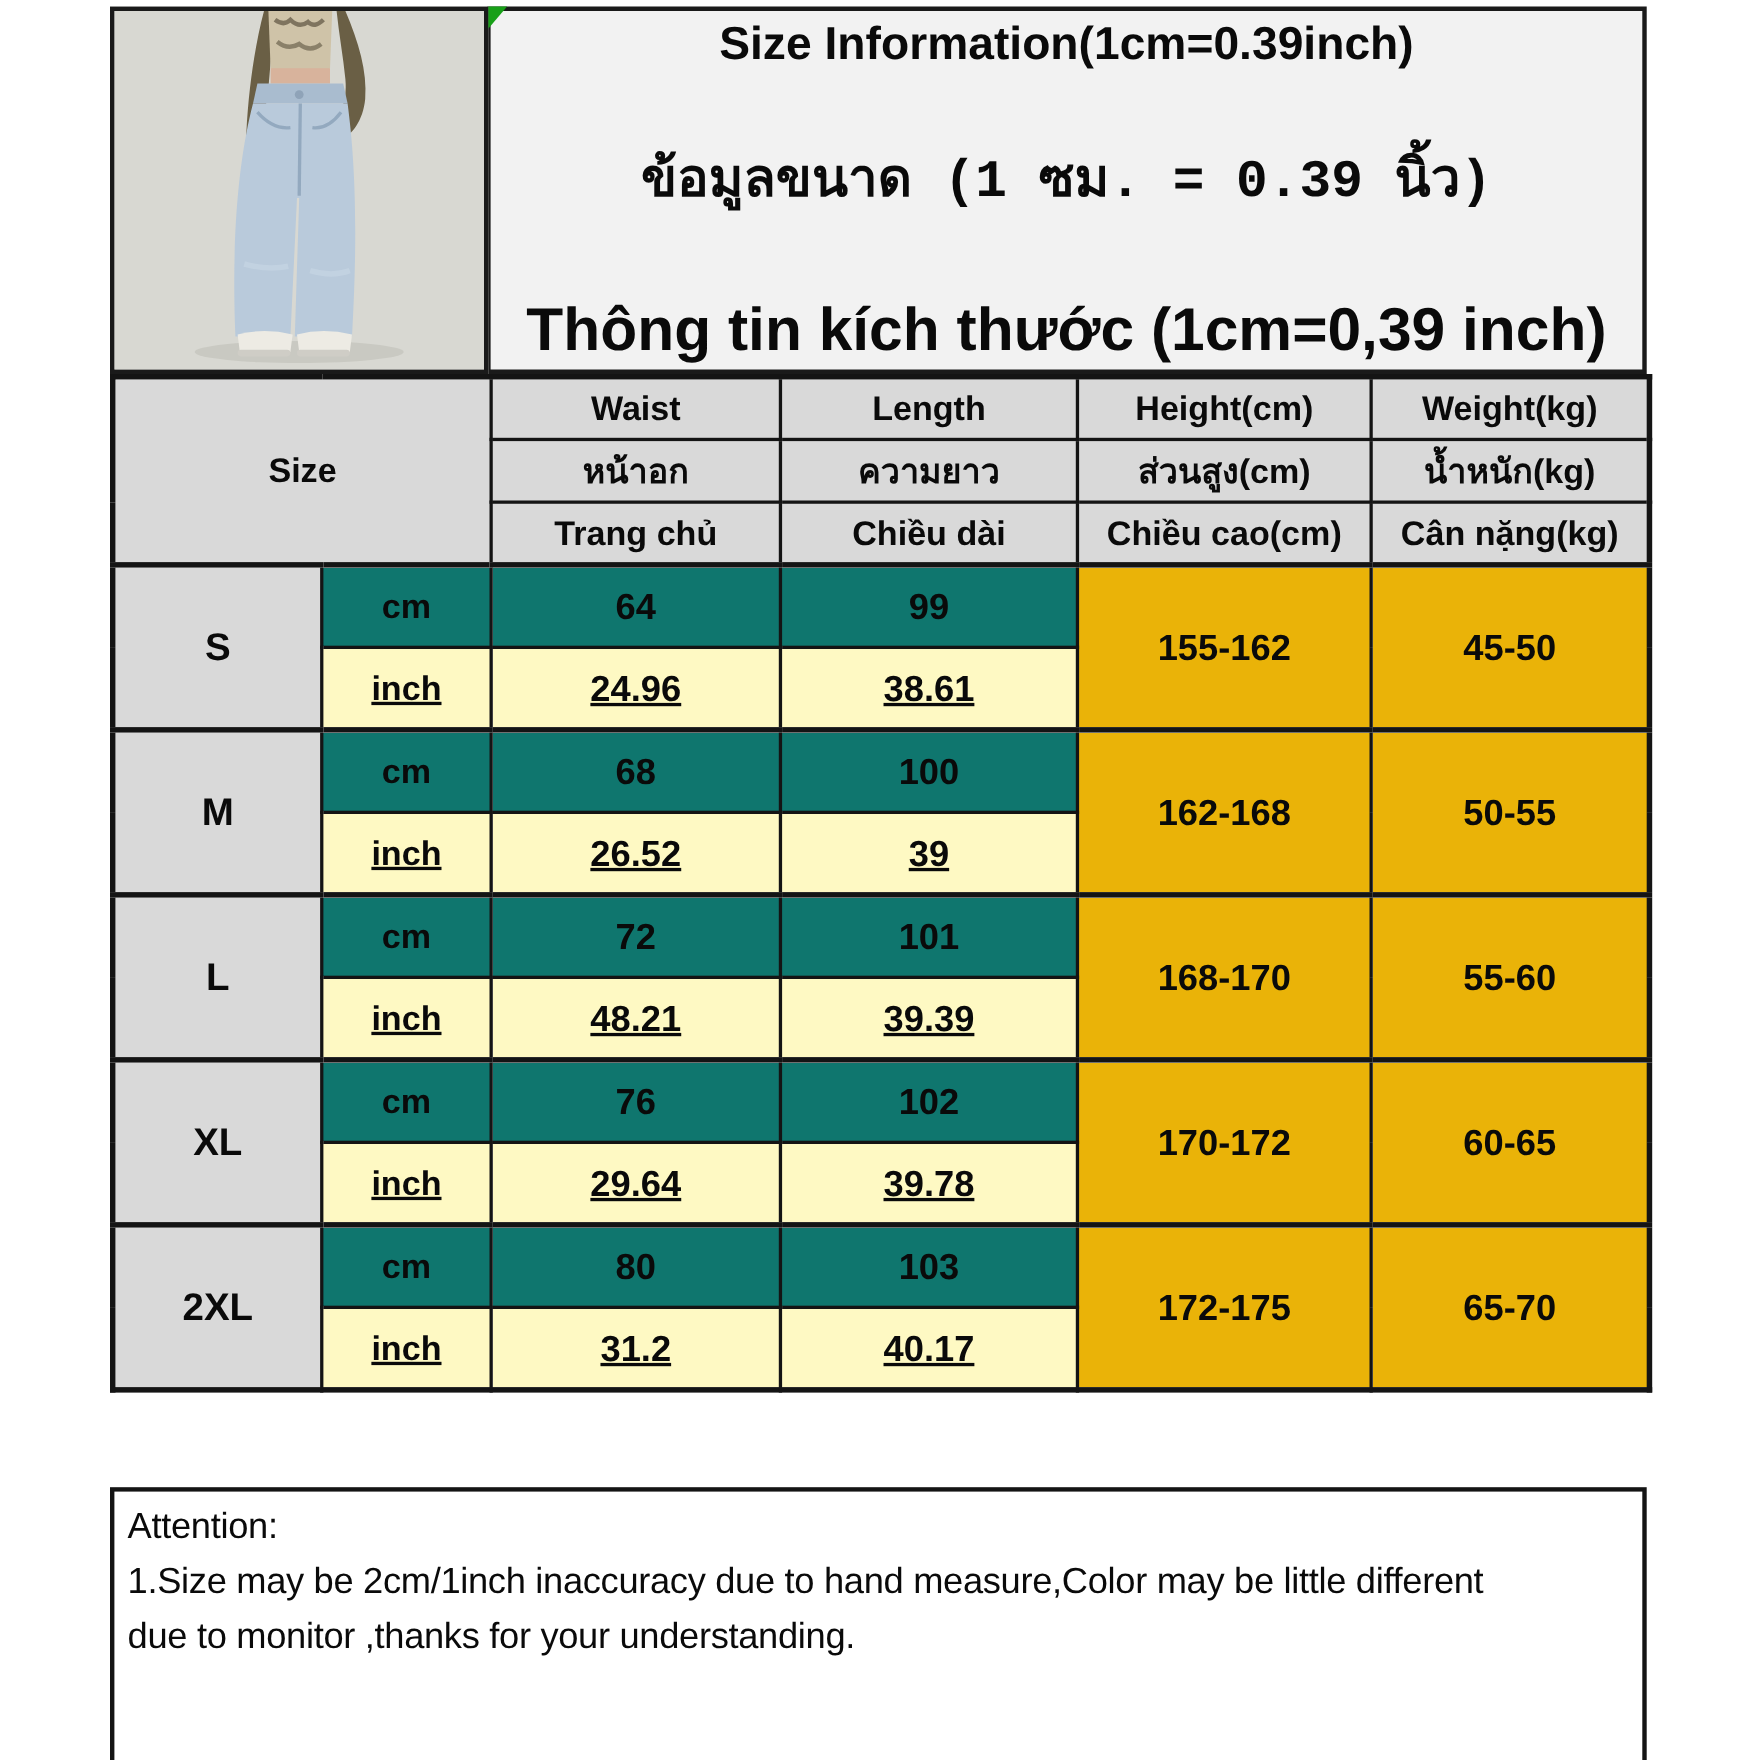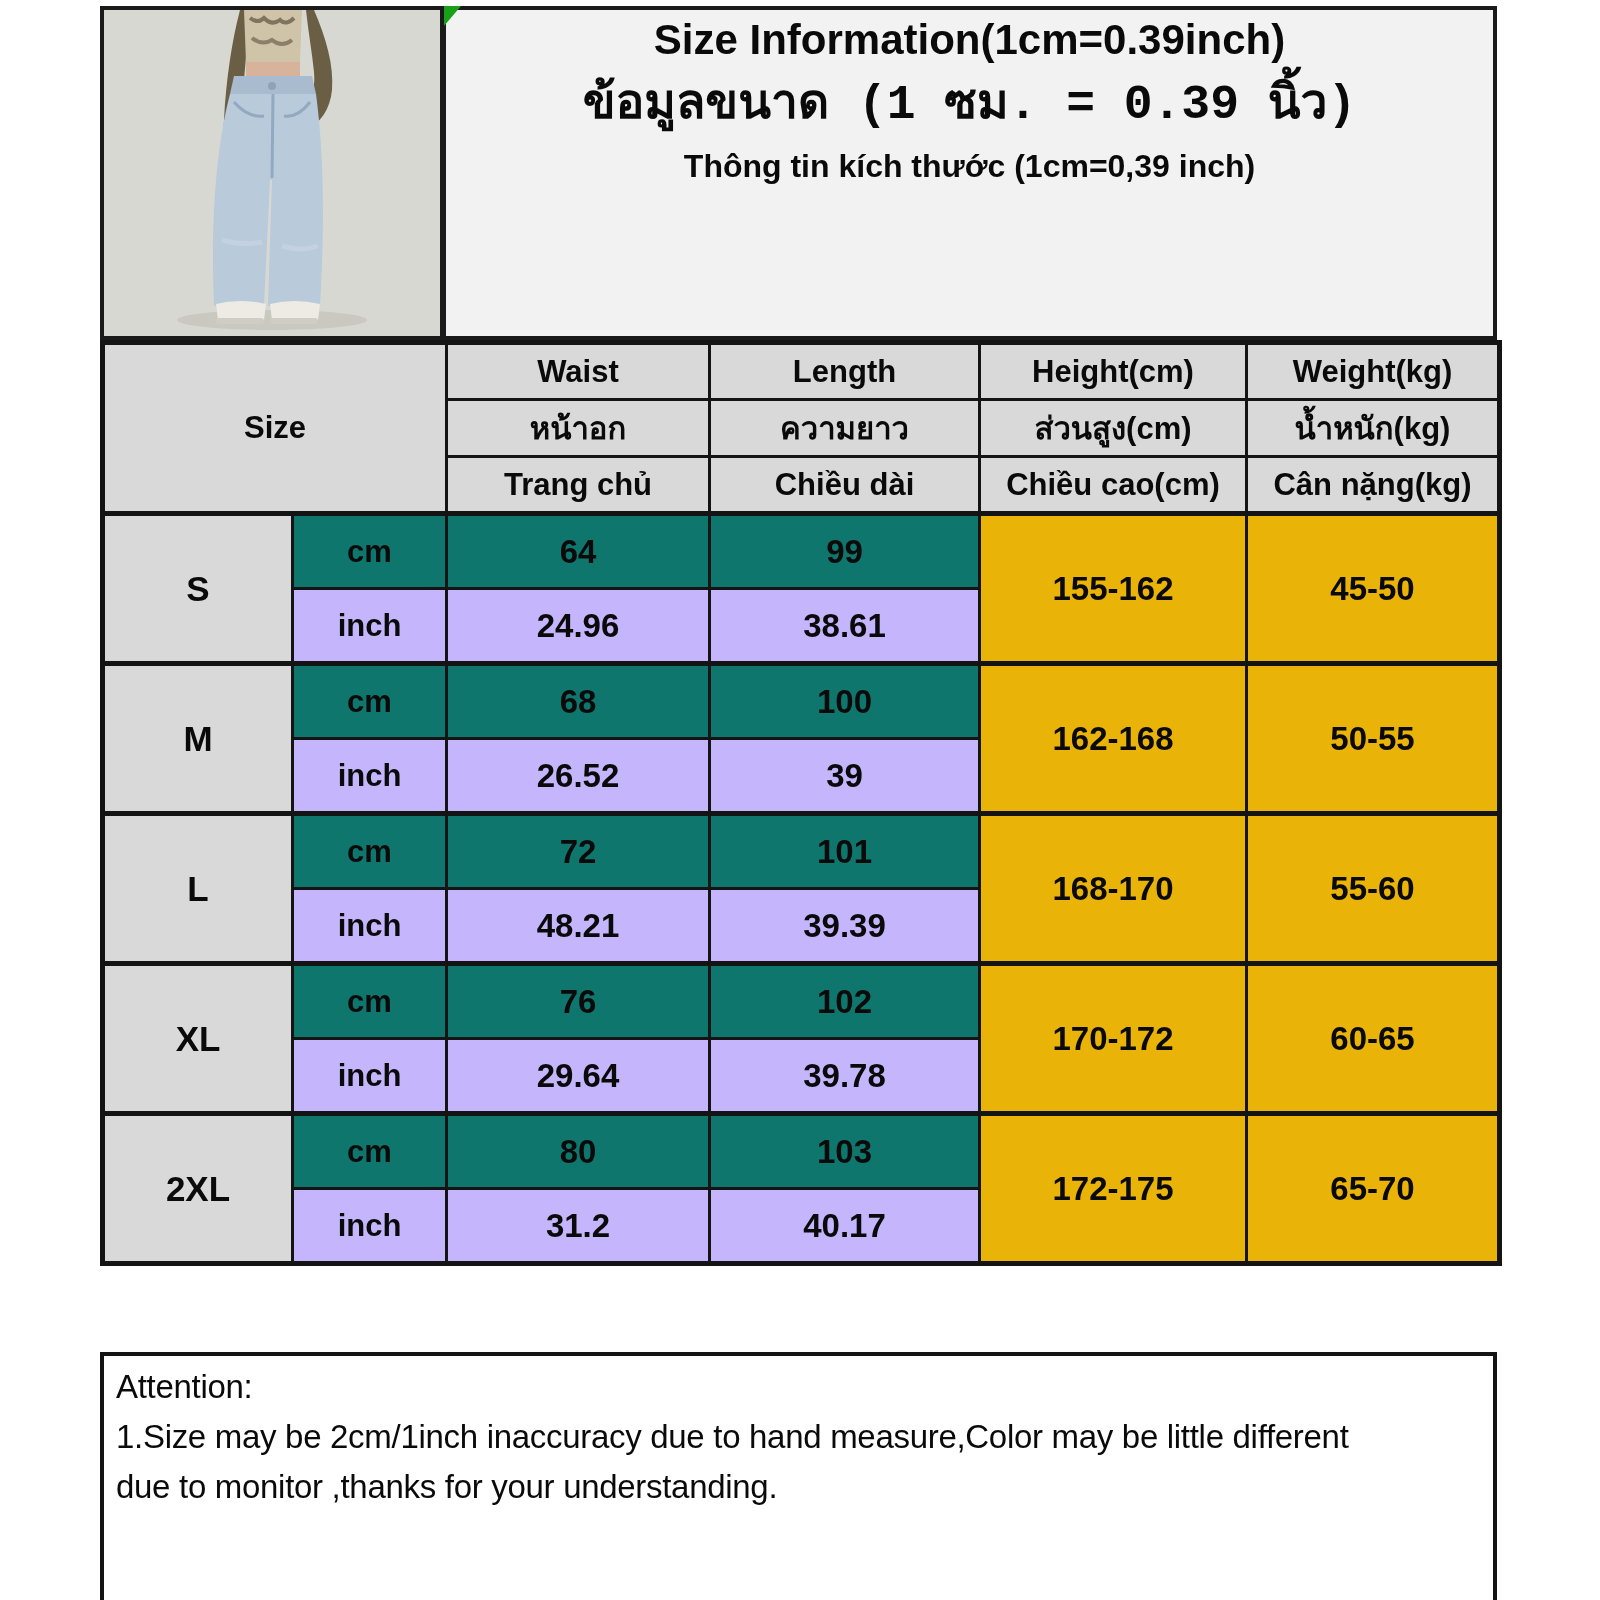--- a/index.html
+++ b/index.html
@@ -10,26 +10,26 @@
 
   
   .top-section{position:absolute;left:100px;top:6px;width:1397px;height:334px;display:flex;}
   .photo-cell{
     box-sizing:border-box;width:344px;height:100%;
     border:4px solid #1a1a1a;background:#d8d8d2;position:relative;overflow:hidden;flex:none;
   }
   .photo-cell svg{display:block;width:100%;height:100%;}
   .title-cell{
     box-sizing:border-box;flex:1;border:4px solid #1a1a1a;border-left-width:3px;margin-left:-1px;
-    background:#f2f2f2;display:flex;flex-direction:column;justify-content:flex-start;align-items:center;
+    background:#f2f2f2;display:flex;flex-direction:column;justify-content:space-between;align-items:center;
     text-align:center;font-weight:700;
   }
   .title-line-en{font-size:42px;line-height:1.0;margin:9px 0;}
   .title-line-th{font-size:48px;line-height:1.1;margin:9px 0;font-family:Liberation Mono, monospace;}
-  .title-line-vi{font-size:32px;line-height:1.0;margin:9px 0;}
+  .title-line-vi{font-size:55px;line-height:1.0;margin:9px 0;}
   .corner-flag{
     position:absolute;left:344px;top:0;width:0;height:0;z-index:5;
     border-top:20px solid #18a018;border-right:17px solid transparent;
   }
 
   
   table.size-table{
     position:absolute;left:100px;top:340px;width:1397px;
     border-collapse:collapse;table-layout:fixed;border:5px solid #141414;
   }
@@ -41,21 +41,21 @@
   .size-table tr.hdr th{background:#d9d9d9;font-size:31px;}
   .size-table th.size-hd{font-size:58px;background:#d9d9d9;}
   .size-table tr.hdr-last th{border-bottom-width:5px;}
   .size-table tr.row-cm{height:75px;}
   .size-table tr.row-inch{height:75px;}
   .size-table tr.block-start td{border-top-width:5px;}
   .cell-size{background:#d9d9d9;font-size:35px;}
   .cell-unit{font-size:31px;}
   .cell-range{background:#eab308;font-size:33px;font-weight:700;}
   .bg-light{background:#0f766e;}
-  .bg-white{background:#c4b5fd;}
+  .bg-white{background:#fef9c3;text-decoration:underline;}
   .size-table td.val{font-size:33px;}
 
   
   .attention-box{
     box-sizing:border-box;position:absolute;left:100px;top:1352px;width:1397px;height:309px;
     border:4px solid #141414;background:#ffffff;padding:6px 12px;
     font-size:33px;line-height:1.52;font-weight:400;letter-spacing:-0.3px;white-space:nowrap;
   }
   .attention-box .att-line{display:block;}
 </style>

